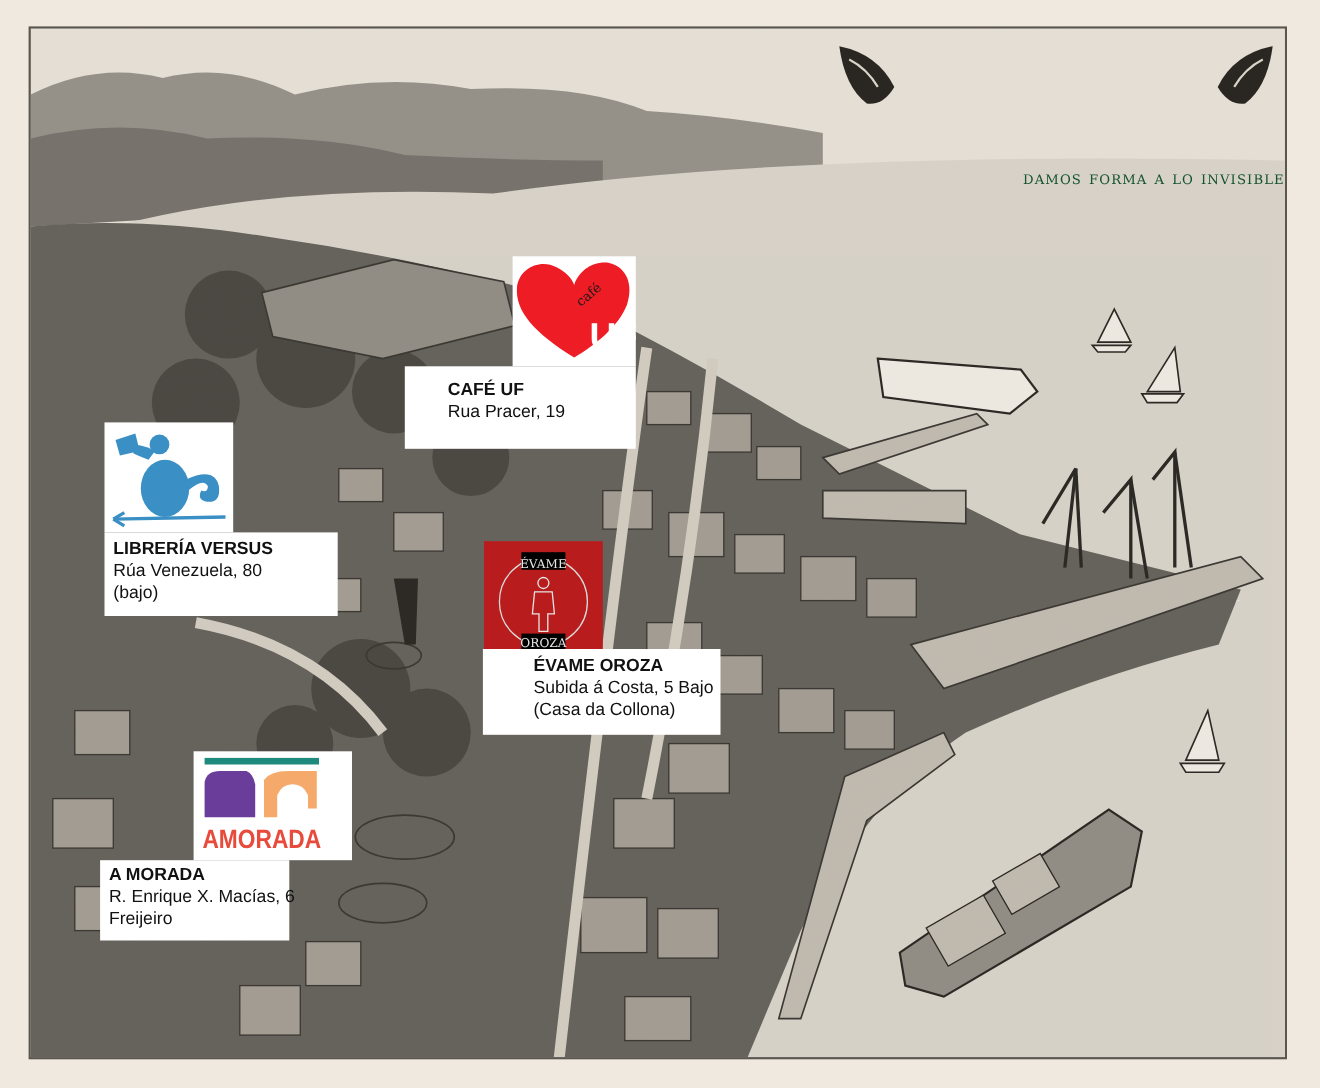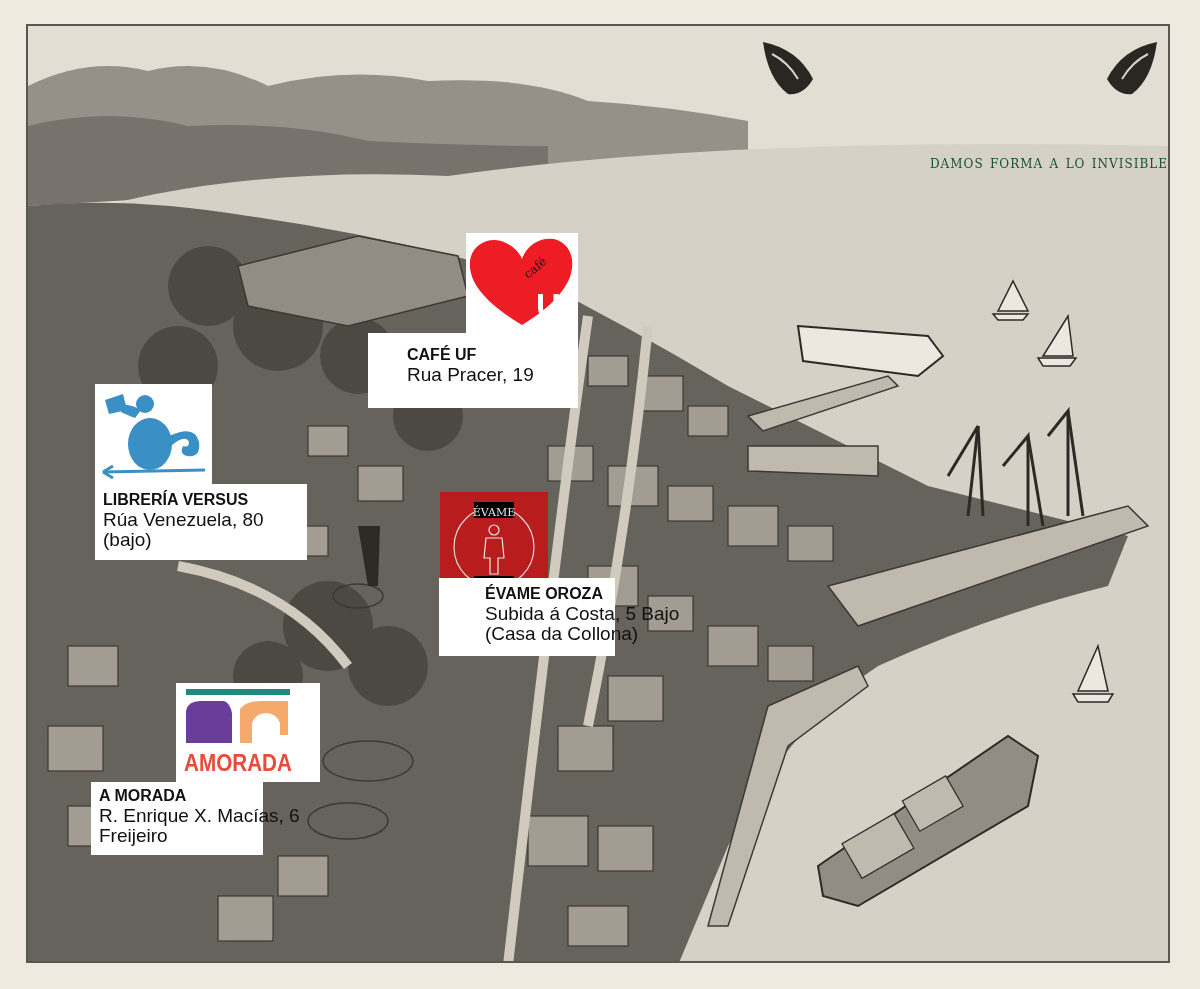--- a/index.html
+++ b/index.html
@@ -27,21 +27,21 @@
     color: #14532d; text-transform: lowercase; font-variant: small-caps; margin-top: 48px;
   }
   .wing { position: absolute; top: 6px; width: 60px; height: 70px; }
 
   .card-logo { position: absolute; background: #fff; }
   .card-text {
     position: absolute; background: #fff; box-sizing: border-box;
     padding: 12px 8px 6px 8px; color: #111;
   }
   .card-name { font-weight: bold; font-size: 16px; line-height: 20px; white-space: nowrap; }
-  .card-line { font-size: 19px; line-height: 20px; white-space: nowrap; }
+  .card-line { font-size: 16px; line-height: 20px; white-space: nowrap; }
 </style>
 </head>
 <body>
 
 <div class="map-frame">
   <svg width="1144" height="939" viewBox="0 0 1144 939">
     <defs>
       <filter id="grain">
           <feTurbulence type="fractalNoise" baseFrequency="0.9" numOctaves="2" result="n"></feTurbulence>
           <feColorMatrix type="saturate" values="0"></feColorMatrix>
@@ -201,21 +201,21 @@
     <rect x="34" y="10" width="40" height="16" fill="#000"></rect>
     <rect x="34" y="84" width="40" height="16" fill="#000"></rect>
     <text x="54" y="24" text-anchor="middle" font-family="DejaVu Serif, serif" font-size="11" fill="#e6e6e6">ÉVAME</text>
     <text x="54" y="96" text-anchor="middle" font-family="DejaVu Serif, serif" font-size="11" fill="#e6e6e6">OROZA</text>
     <g fill="none" stroke="#e6e6e6" stroke-width="1.2">
       <circle cx="54" cy="38" r="5"></circle>
       <path d="M46 46 L62 46 L64 66 L58 66 L58 82 L50 82 L50 66 L44 66 Z"></path>
     </g>
   </svg>
 </div>
-<div class="card-text" style="left:439px; top:578px; width:176px; height:78px; padding-top:6px;padding-left:46px;">
+<div class="card-text" style="left:439px; top:590px; width:216px; height:78px; padding-top:6px;padding-left:46px;">
   <div class="card-name">ÉVAME OROZA</div>
   <div class="card-line">Subida á Costa, 5 Bajo</div>
   <div class="card-line">(Casa da Collona)</div>
 </div>
 
 <div class="card-logo" style="left:176px; top:683px; width:144px; height:99px;">
   <svg width="124" height="99" viewBox="0 0 124 99">
     <rect x="10" y="6" width="104" height="6" fill="#1e8a7e"></rect>
     <path d="M10 60 L10 28 Q12 18 24 18 L48 18 Q54 20 56 30 L56 60 Z" fill="#6a3d9a"></path>
     <path d="M64 60 L64 26 Q70 18 86 18 L112 18 L112 52 L104 52 L104 40 Q100 30 90 30 Q80 30 76 40 L76 60 Z" fill="#f5a96a"></path>

